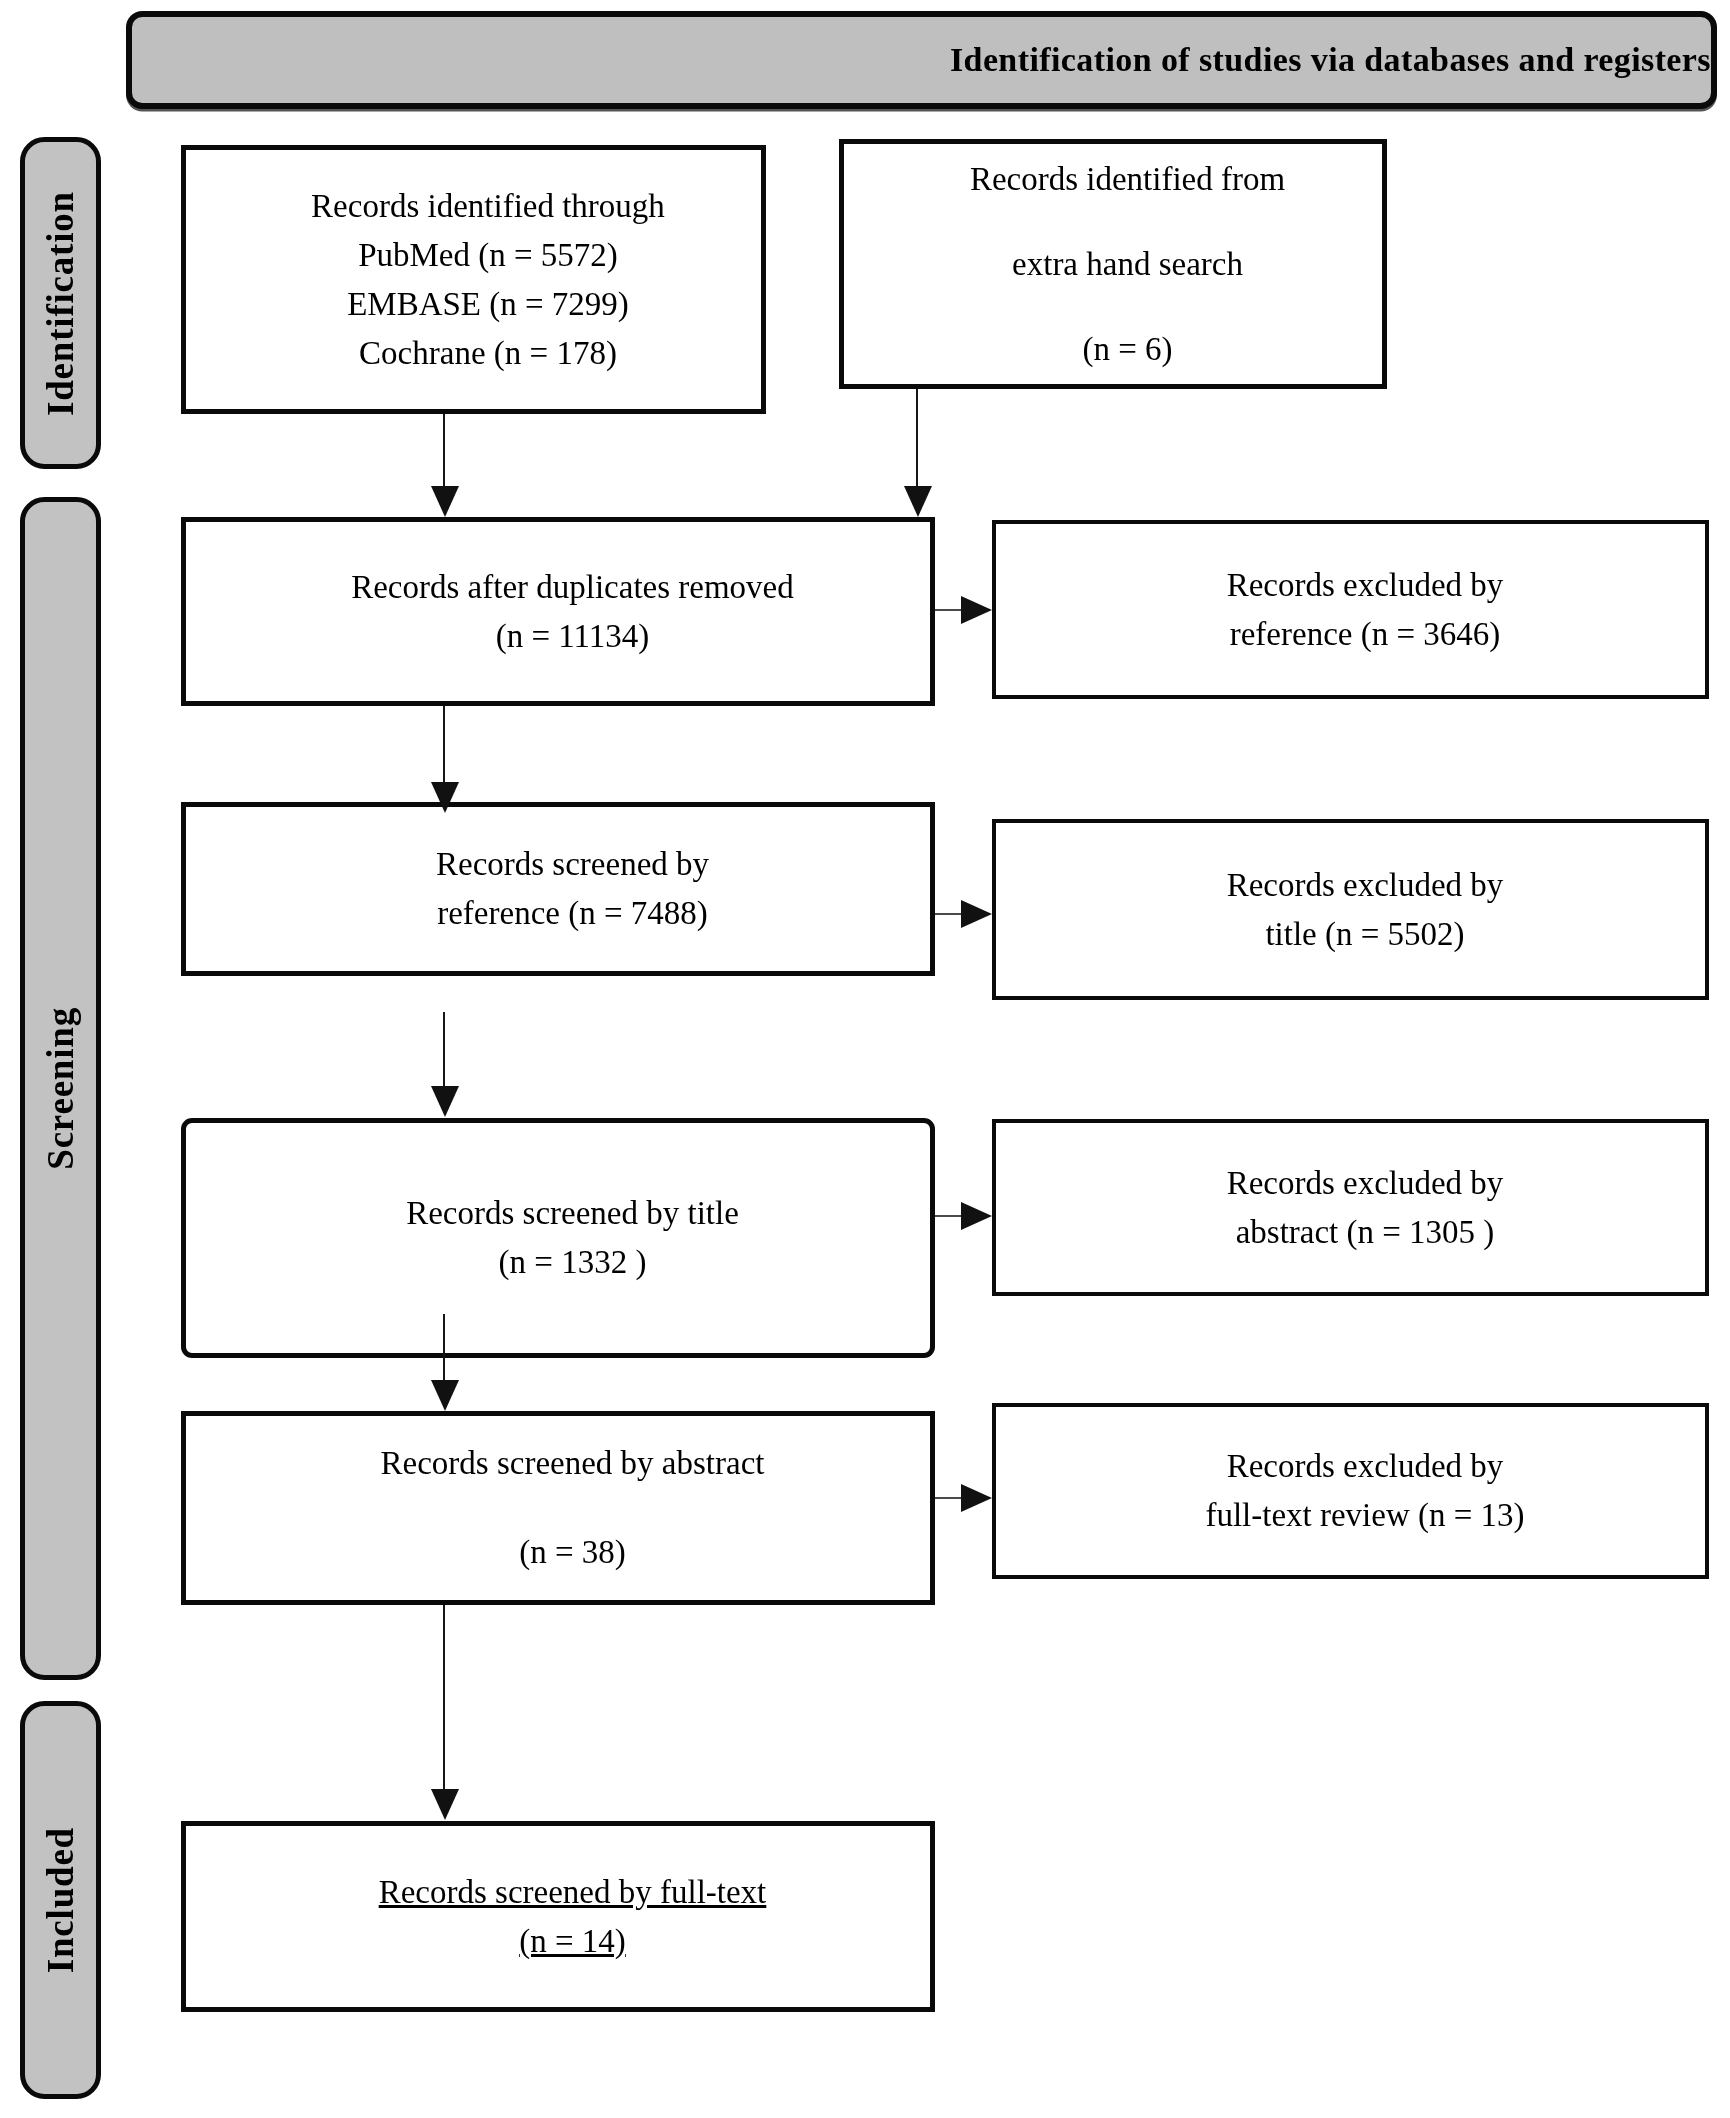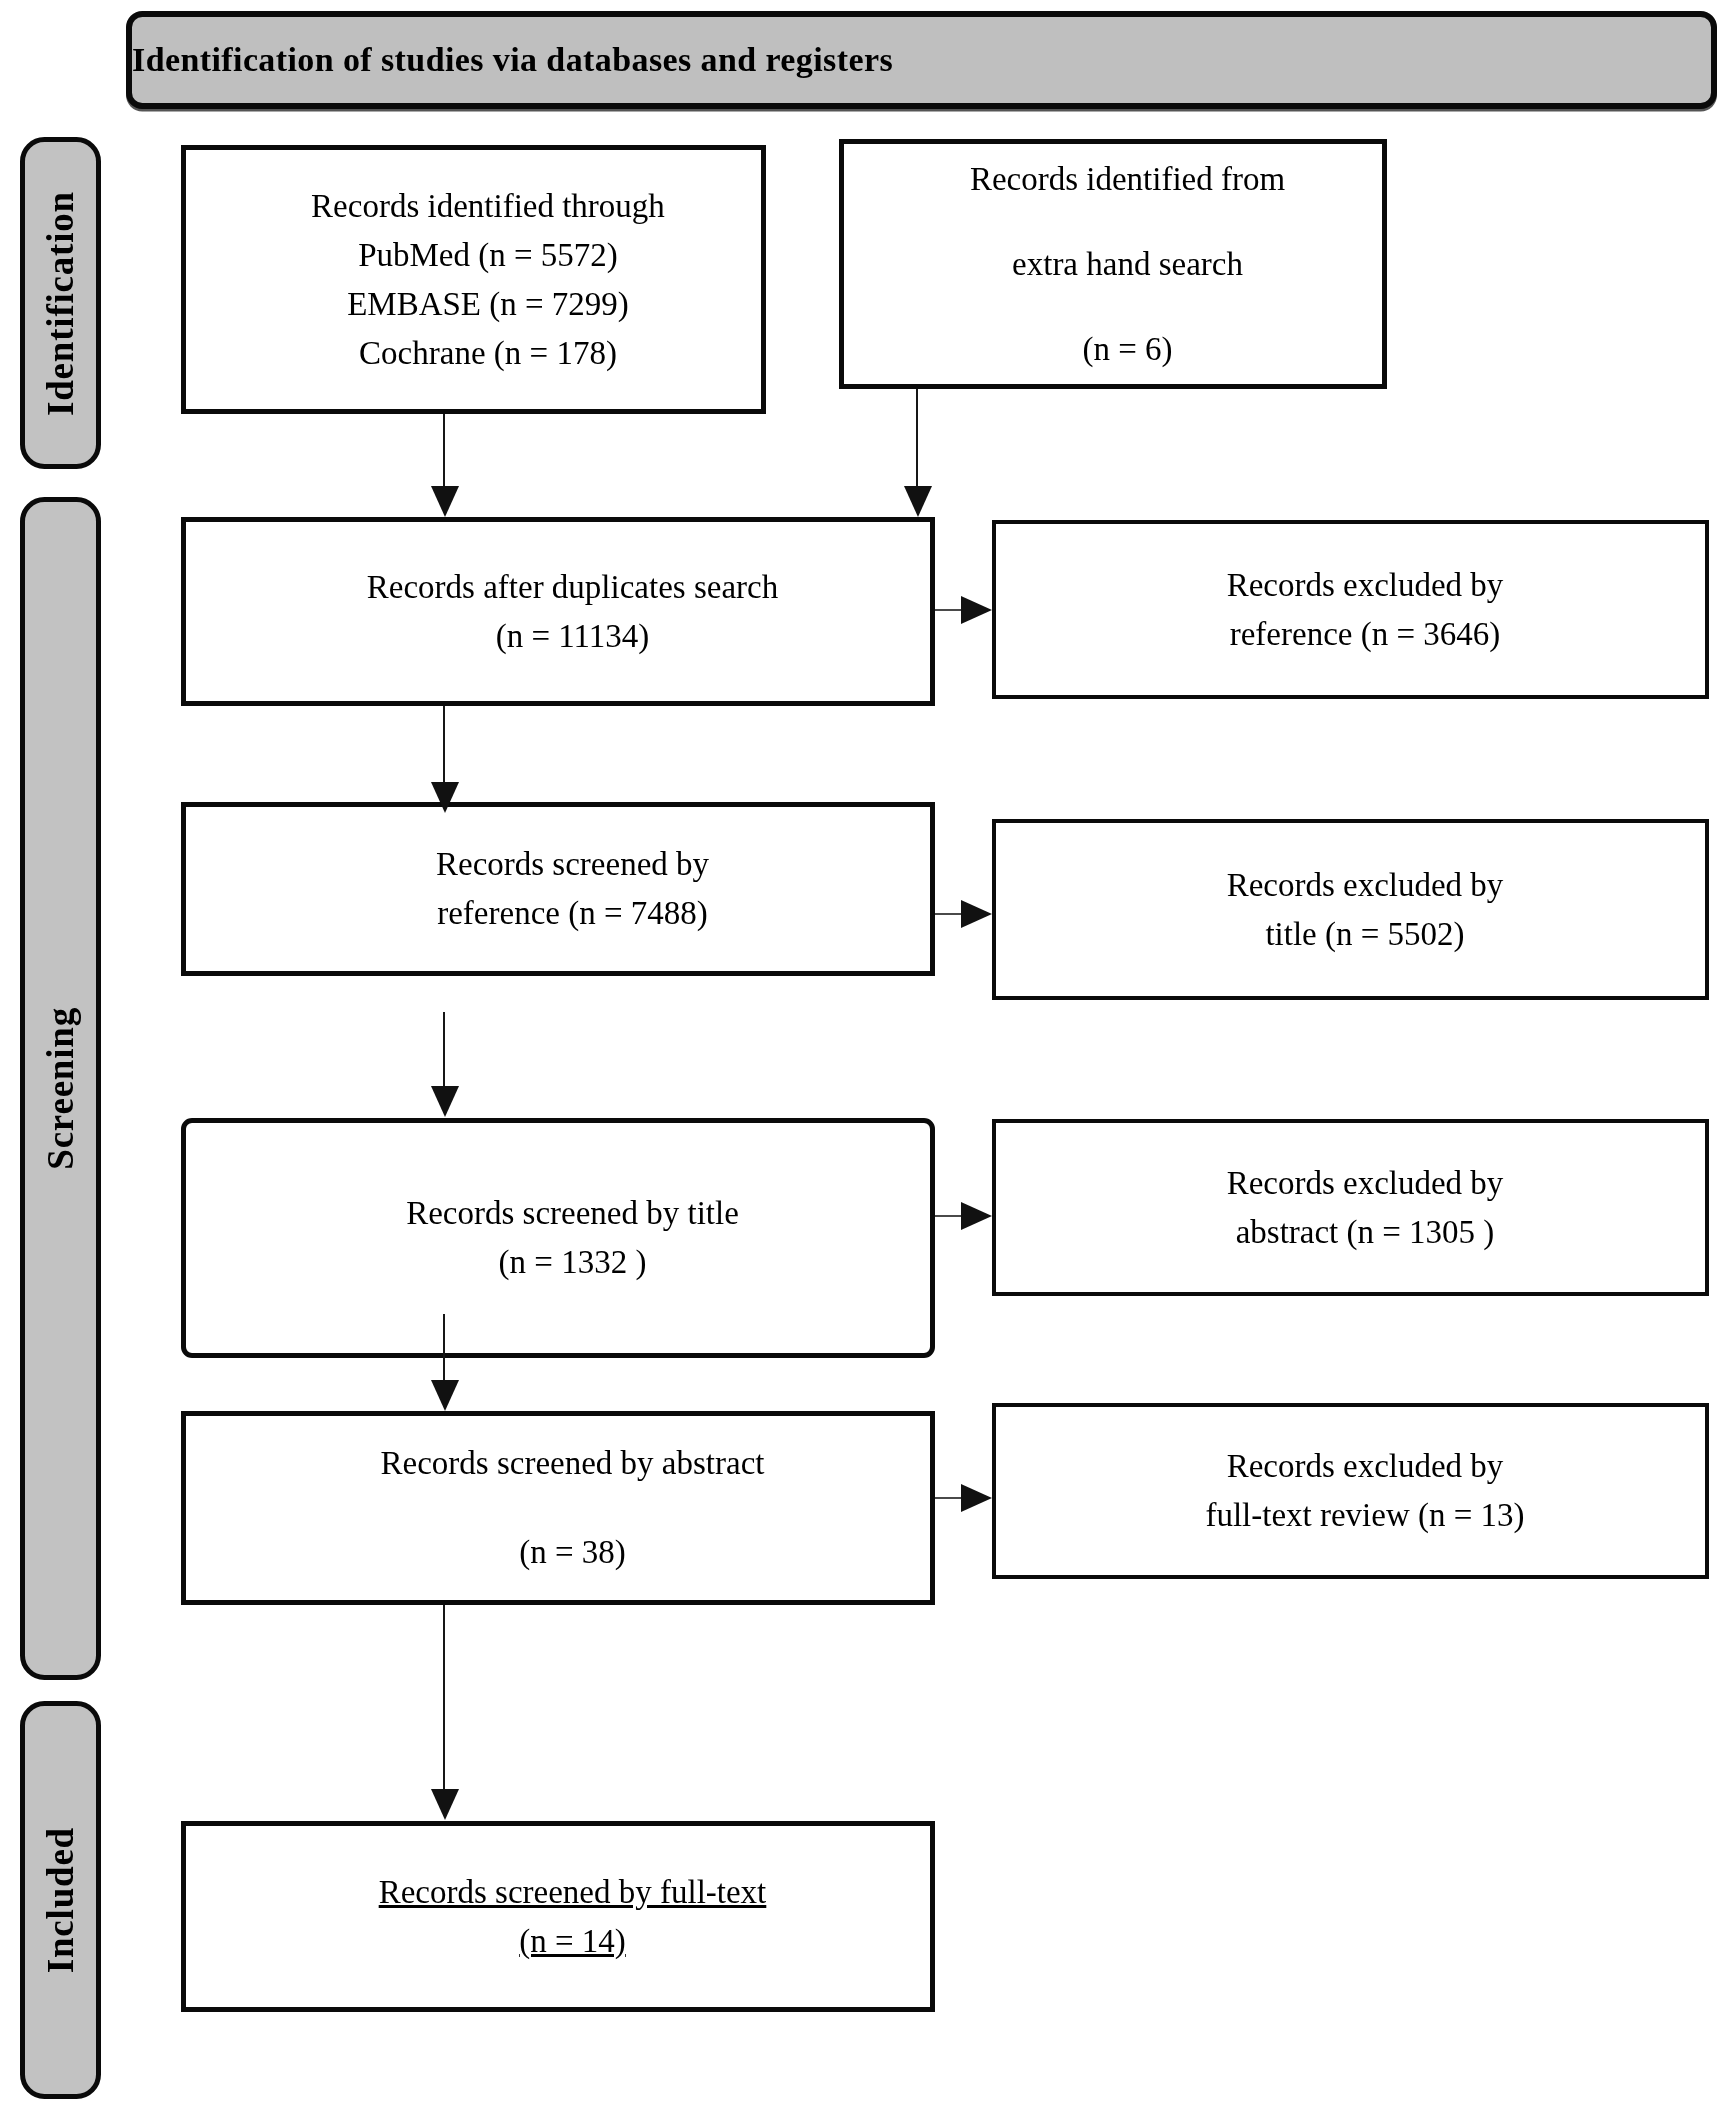--- a/index.html
+++ b/index.html
@@ -12,21 +12,21 @@
     color:#000;
     overflow:hidden;
   }
   .titlebar{
     position:absolute;
     left:126px; top:10.6px; width:1591px; height:98px;
     background:#bfbfbf;
     border:6.5px solid #0a0a0a;
     border-radius:16.3px;
     box-sizing:border-box;
-    display:flex; align-items:center; justify-content:flex-start;
+    display:flex; align-items:center; justify-content:flex-end;
     box-shadow:0 2.4px 0 #555;
   }
   .titlebar span{
     font-weight:bold; font-size:34px; letter-spacing:0.4px;
   }
   .band{
     position:absolute;
     left:19.6px; width:81px;
     background:#c2c2c2;
     border:5.7px solid #0a0a0a;
@@ -98,21 +98,21 @@
     <div class="ln">Cochrane (n = 178)</div>
   </div>
 
   <div class="box" style="left:839px;top:139px;width:548px;height:250px;gap:36px;">
     <div class="ln">Records identified from</div>
     <div class="ln">extra hand search</div>
     <div class="ln">(n = 6)</div>
   </div>
 
   <div class="box" style="left:181px;top:517px;width:754px;height:189px;">
-    <div class="ln">Records after duplicates search</div>
+    <div class="ln">Records after duplicates removed</div>
     <div class="ln">(n = 11134)</div>
   </div>
 
   <div class="box" style="left:181px;top:802px;width:754px;height:174px;">
     <div class="ln">Records screened by</div>
     <div class="ln">reference (n = 7488)</div>
   </div>
 
   <div class="box" style="left:181px;top:1118px;width:754px;height:240px;border-radius:11px;">
     <div class="ln">Records screened by title</div>

